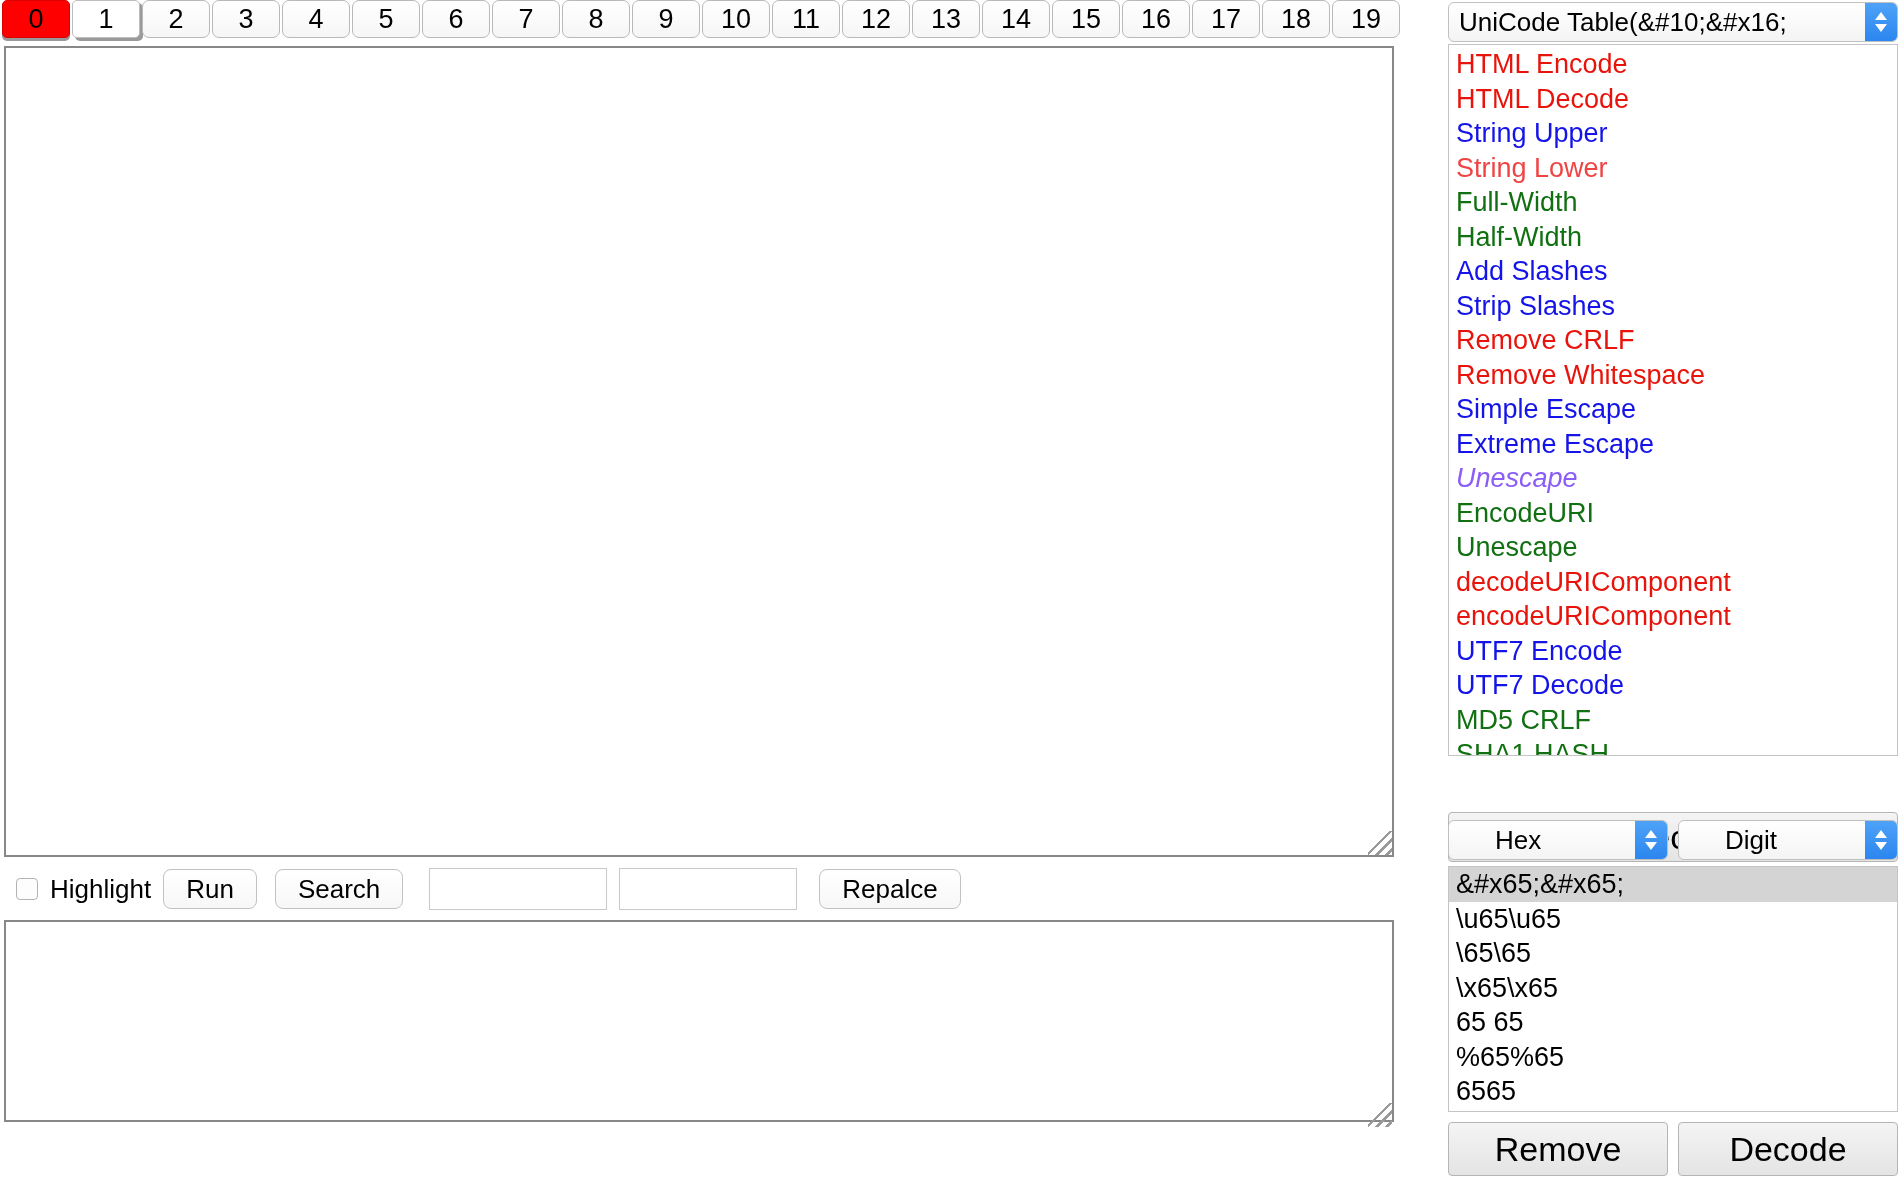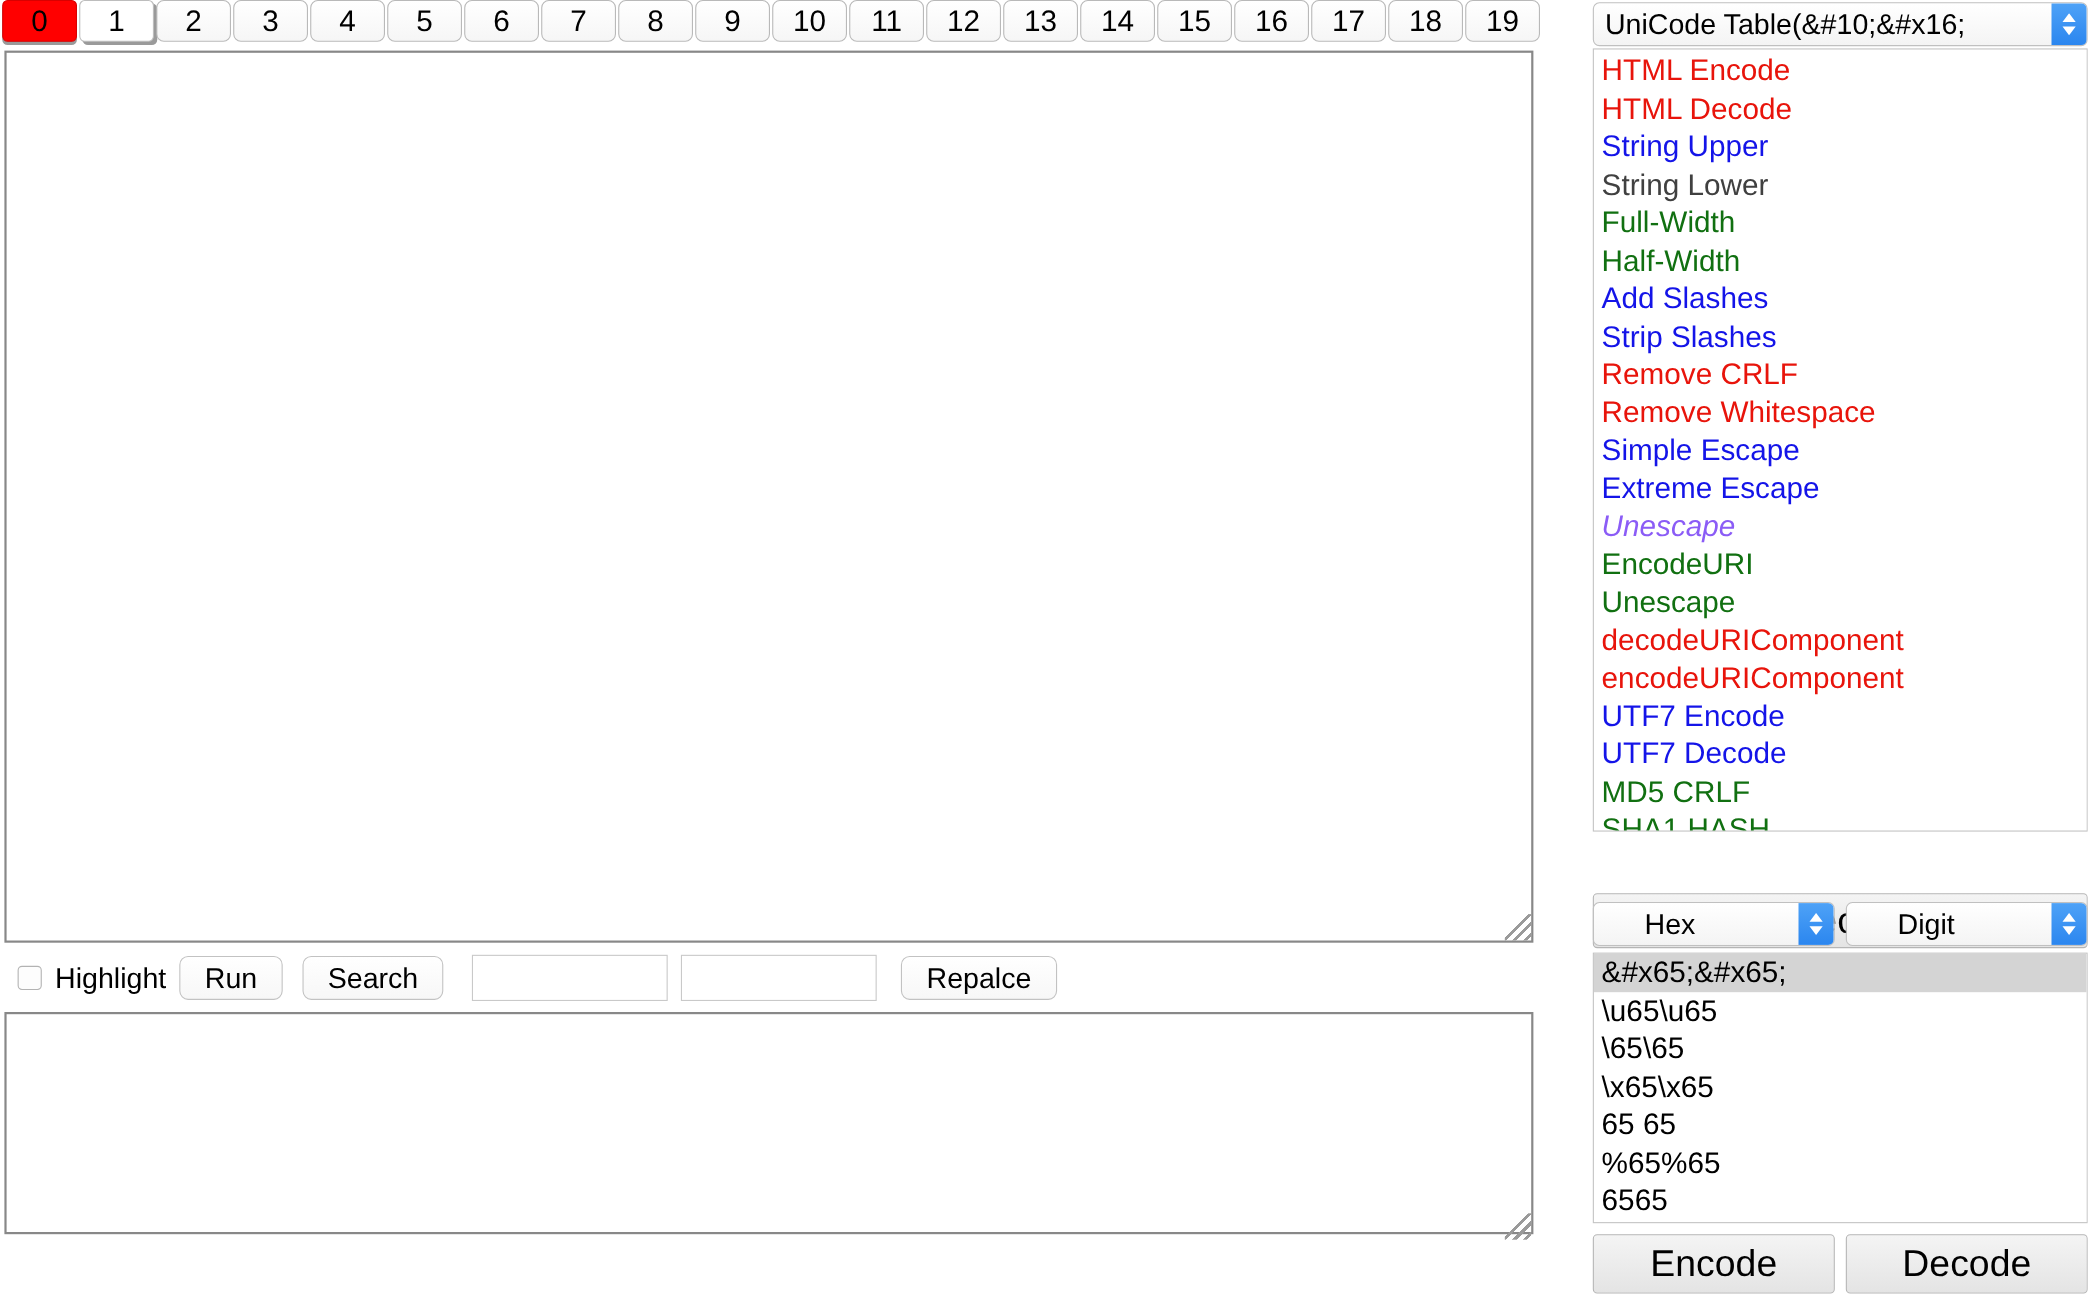--- a/index.html
+++ b/index.html
@@ -361,21 +361,21 @@
         <svg width="16" height="9" viewBox="0 0 16 9">
             <path d="M8 9 L2 1 L14 1 Z" fill="#ffffff"></path>
           </svg>
       </span>
     </div>
 
     <div id="ops-list">
         <div class="op-item" style="color: rgb(232, 20, 11);">HTML Encode</div>
         <div class="op-item" style="color: rgb(232, 20, 11);">HTML Decode</div>
         <div class="op-item" style="color: rgb(20, 20, 232);">String Upper</div>
-        <div class="op-item" style="color: #404040;">String Lower</div>
+        <div class="op-item" style="color: #ef4444;">String Lower</div>
         <div class="op-item" style="color: rgb(17, 112, 17);">Full-Width</div>
         <div class="op-item" style="color: rgb(17, 112, 17);">Half-Width</div>
         <div class="op-item" style="color: rgb(20, 20, 232);">Add Slashes</div>
         <div class="op-item" style="color: rgb(20, 20, 232);">Strip Slashes</div>
         <div class="op-item" style="color: rgb(232, 20, 11);">Remove CRLF</div>
         <div class="op-item" style="color: rgb(232, 20, 11);">Remove Whitespace</div>
         <div class="op-item" style="color: rgb(20, 20, 232);">Simple Escape</div>
         <div class="op-item" style="color: rgb(20, 20, 232);">Extreme Escape</div>
         <div class="op-item" style="color: #8b5cf6; font-style: italic;">Unescape</div>
         <div class="op-item" style="color: rgb(17, 112, 17);">EncodeURI</div>
@@ -419,17 +419,17 @@
         <div class="result-item selected">&amp;#x65;&amp;#x65;</div>
         <div class="result-item">\u65\u65</div>
         <div class="result-item">\65\65</div>
         <div class="result-item">\x65\x65</div>
         <div class="result-item">65 65</div>
         <div class="result-item">%65%65</div>
         <div class="result-item">6565</div>
       </div>
 
     <div id="bottom-buttons">
-      <button class="big-btn">Encode</button>
+      <button class="big-btn">Remove</button>
       <button class="big-btn">Decode</button>
     </div>
   </div>
 </div>
 
 </body></html>

